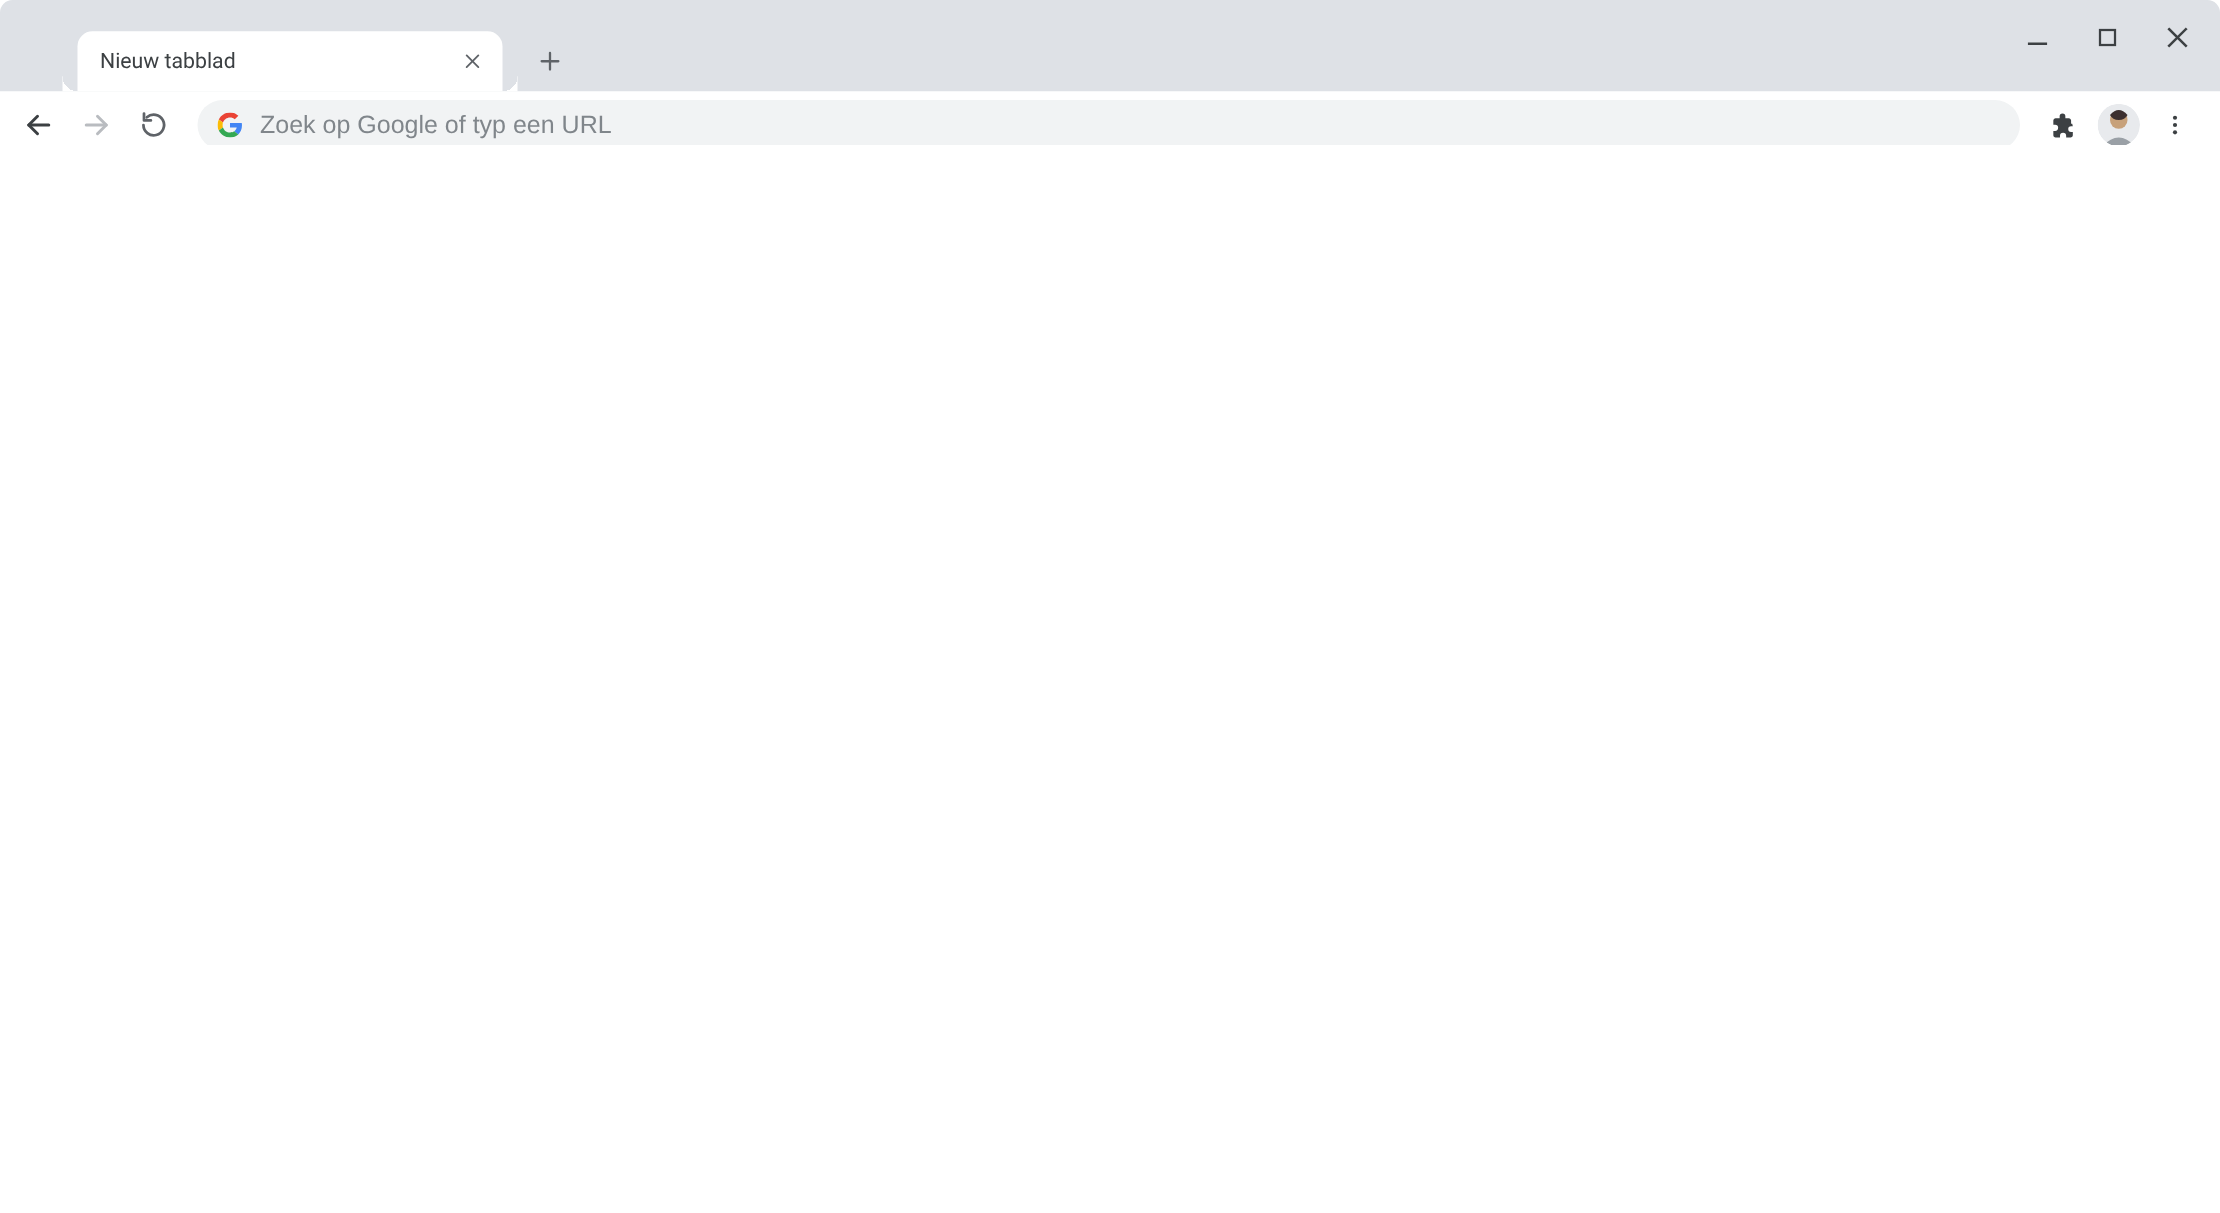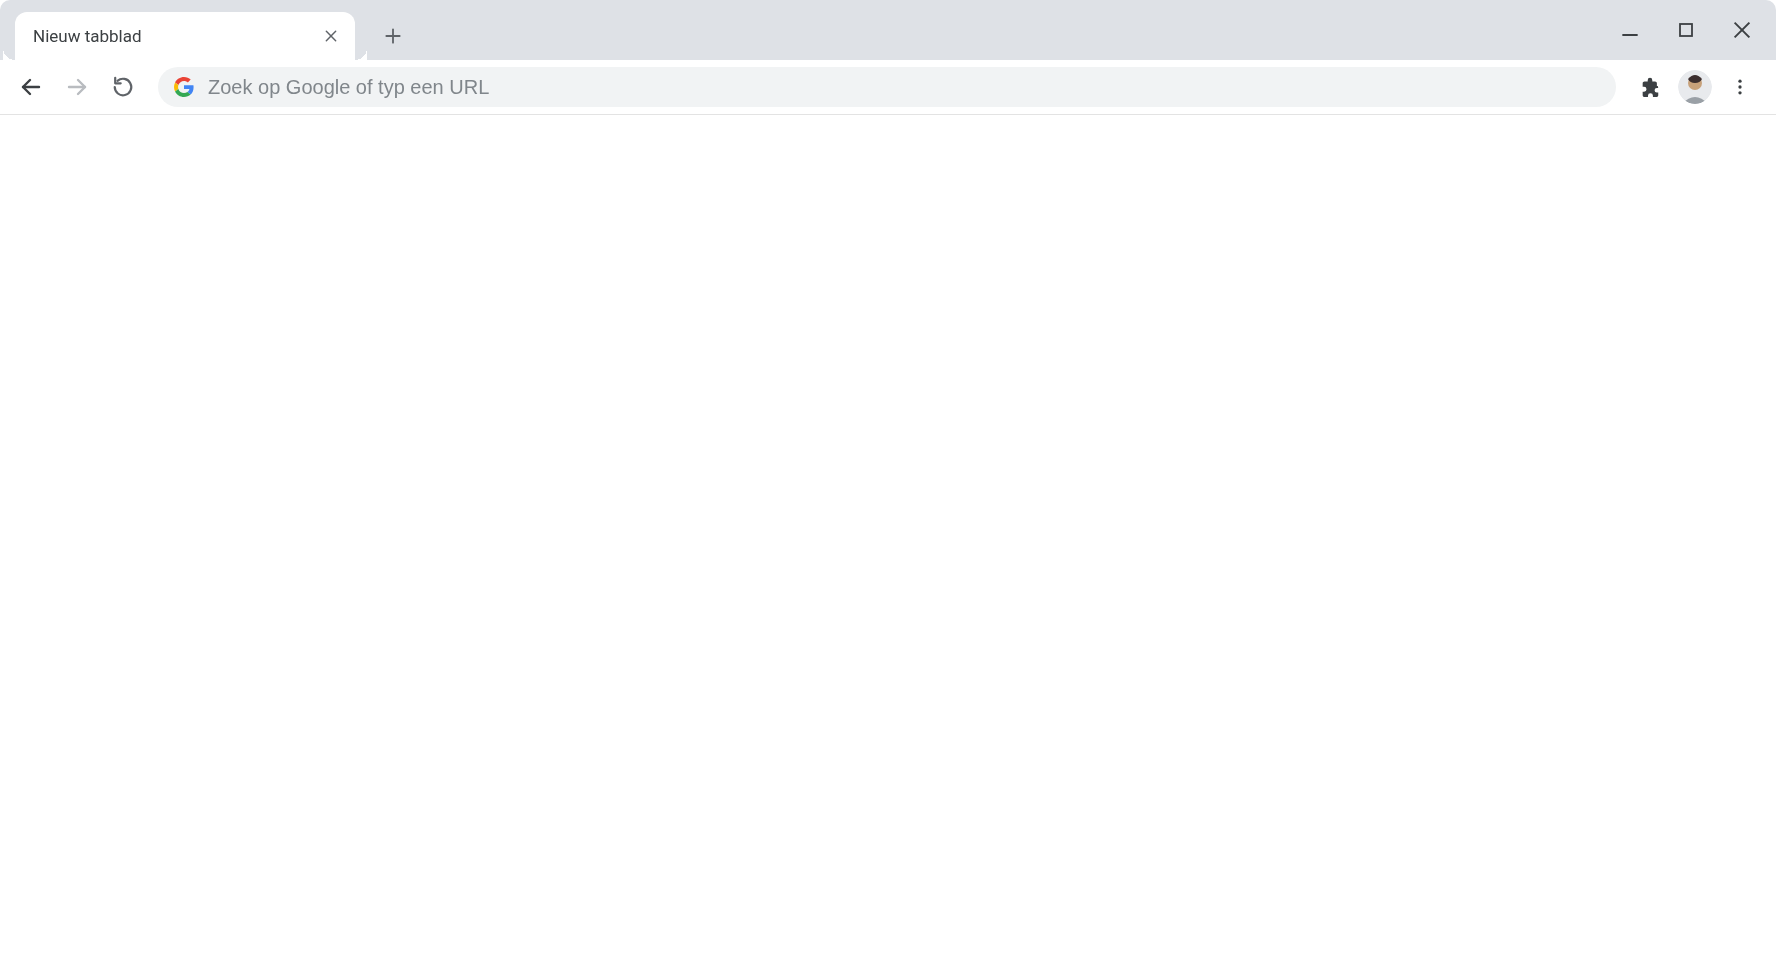--- a/index.html
+++ b/index.html
@@ -1,27 +1,28 @@
 <!DOCTYPE html>
 <html><head>
 <meta charset="utf-8">
 <style>
   * { box-sizing: border-box; margin: 0; padding: 0; }
   html, body { width: 100%; height: 100%; font-family: "Segoe UI", Roboto, Arial, sans-serif; background: #fff; }
   body { width: 1776px; height: 970px; overflow: hidden; position: relative; }
 
   
   .tab-strip {
-    height: 60px;
+    height: 73px;
     background: #dee1e6;
     display: flex;
     align-items: flex-end;
     position: relative;
     border-top-left-radius: 10px;
     border-top-right-radius: 10px;
+    padding-left: 47px;
   }
   .tab-strip::before {
     content: "";
     position: absolute;
     inset: 0;
     border-top-left-radius: 10px;
     border-top-right-radius: 10px;
     pointer-events: none;
   }
   .tab {

